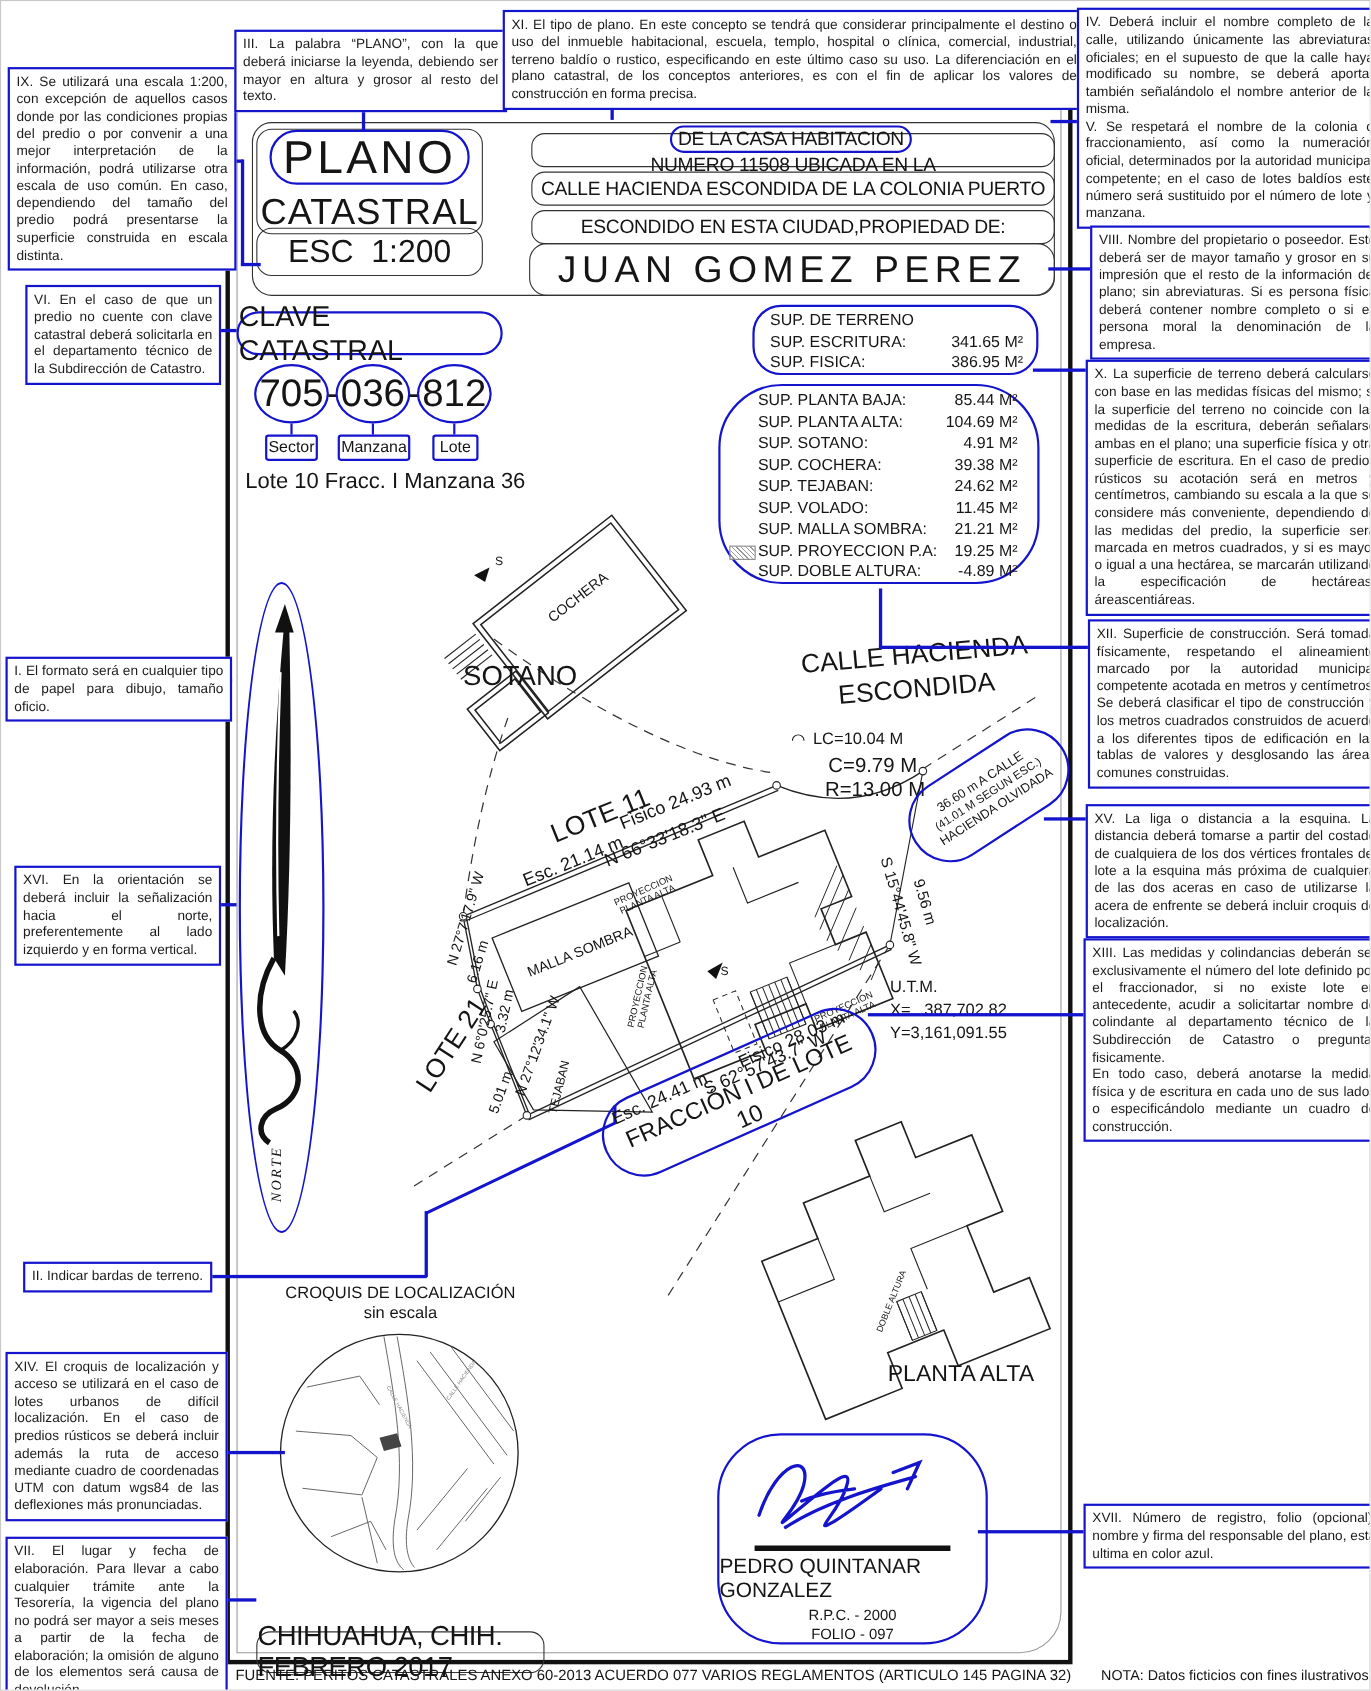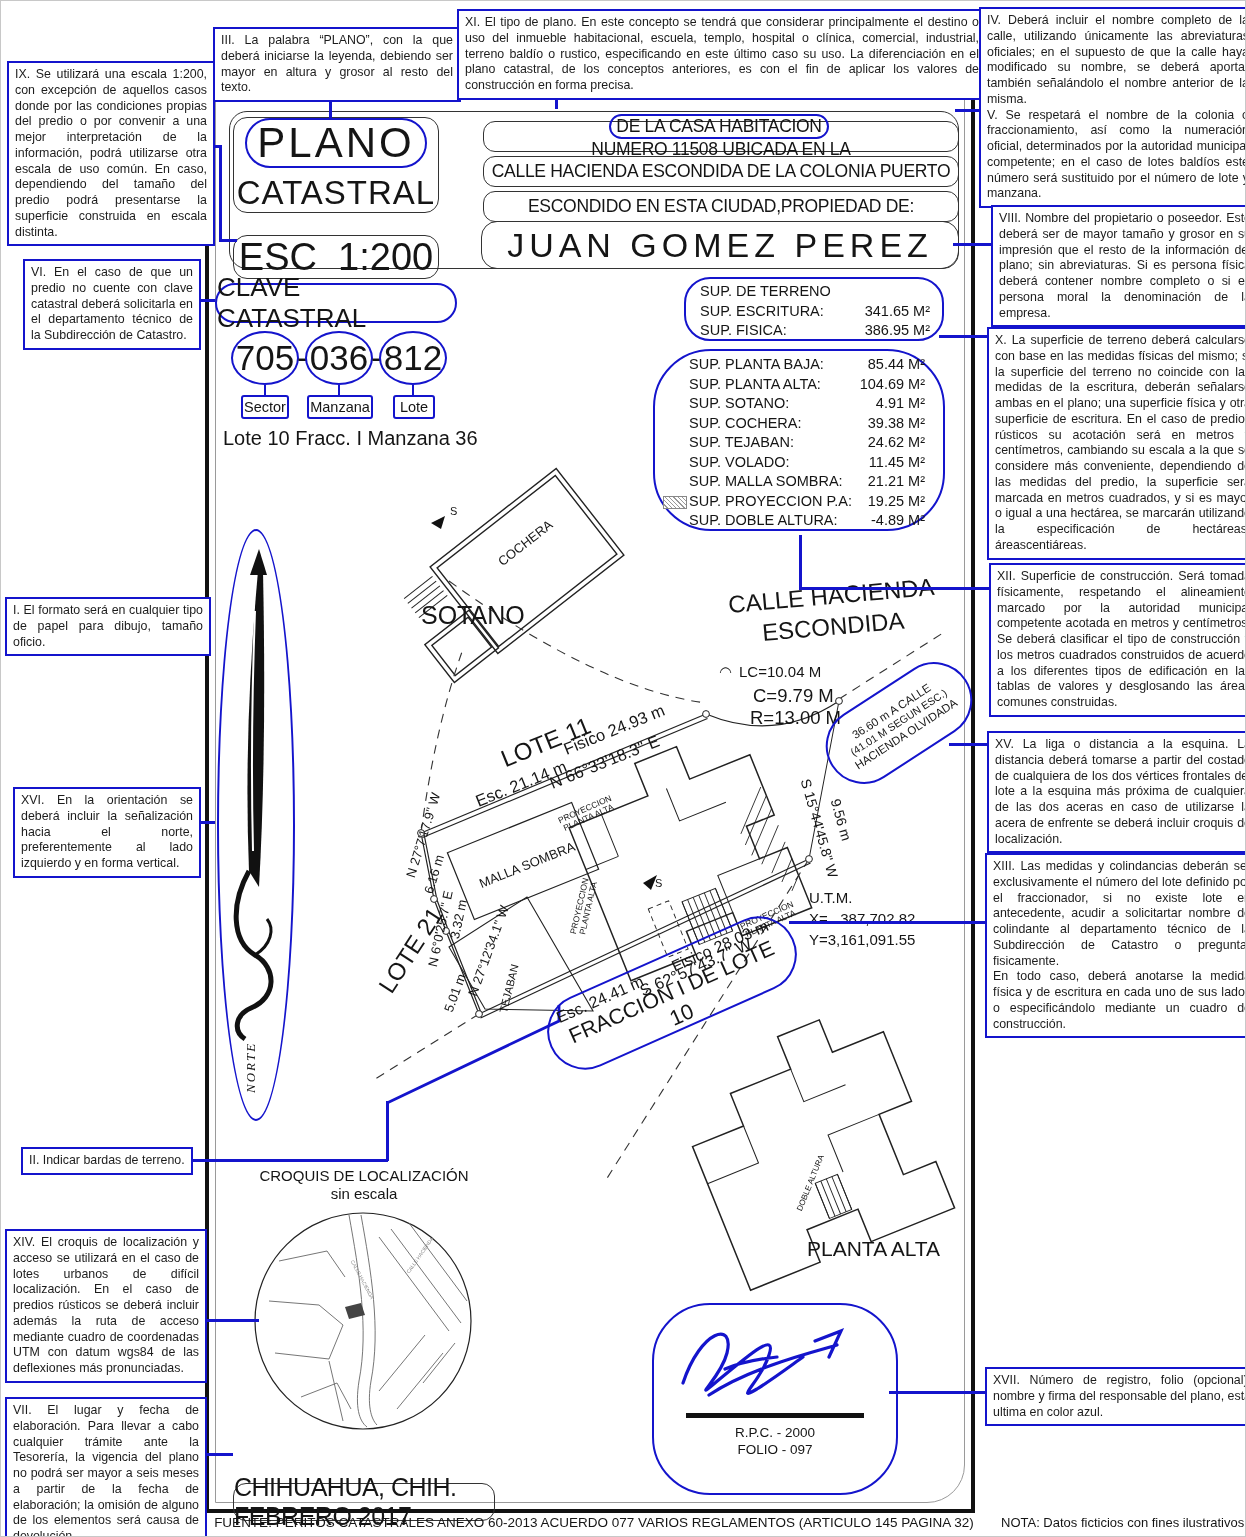--- a/index.html
+++ b/index.html
@@ -193,21 +193,21 @@
     <div class="box" style="left:24px;top:26px;width:206px;height:96px;border-radius:14px;flex-direction:column;justify-content:space-between;">
       <span class="bluebox" style="position:static;border-radius:28px;padding:0 10px;line-height:46px;font-size:42px;letter-spacing:3px;">PLANO</span>
       <span style="font-size:33px;letter-spacing:1px;">CATASTRAL</span>
     </div>
     <div class="box" style="left:274px;top:30px;width:476px;height:31px;border-radius:12px;font-size:17.5px;letter-spacing:-0.3px;">
       <span class="bluebox" style="position:static;border-radius:15px;padding:0 5px;margin-right:4px;">DE LA CASA HABITACION</span>
       <span>NUMERO 11508 UBICADA EN LA</span>
     </div>
     <div class="box" style="left:274px;top:65px;width:476px;height:31px;border-radius:12px;font-size:17.5px;letter-spacing:-0.3px;">CALLE HACIENDA ESCONDIDA DE LA COLONIA PUERTO</div>
     <div class="box" style="left:274px;top:100px;width:476px;height:31px;border-radius:12px;font-size:17.5px;letter-spacing:-0.3px;">ESCONDIDO EN ESTA CIUDAD,PROPIEDAD DE:</div>
-    <div class="box" style="left:24px;top:144px;width:206px;height:44px;border-radius:14px;font-size:38px;white-space:pre;">ESC  1:200</div>
+    <div class="box" style="left:24px;top:116px;width:206px;height:44px;border-radius:14px;font-size:29px;white-space:pre;">ESC  1:200</div>
     <div class="box" style="left:272px;top:130px;width:478px;height:48px;border-radius:16px;font-size:34px;letter-spacing:5px;font-weight:500;">JUAN GOMEZ PEREZ</div>
 
     <div class="bluebox" style="left:6px;top:192px;width:242px;height:40px;border-radius:20px;display:flex;align-items:center;justify-content:center;font-size:26px;">CLAVE CATASTRAL</div>
     <div class="bluebox" style="left:22px;top:240px;width:68px;height:54px;border-radius:50%;display:flex;align-items:center;justify-content:center;font-size:35px;">705</div>
     <span class="abs" style="left:88px;top:248px;font-size:32px;">-</span>
     <div class="bluebox" style="left:96px;top:240px;width:68px;height:54px;border-radius:50%;display:flex;align-items:center;justify-content:center;font-size:35px;">036</div>
     <span class="abs" style="left:162px;top:248px;font-size:32px;">-</span>
     <div class="bluebox" style="left:170px;top:240px;width:68px;height:54px;border-radius:50%;display:flex;align-items:center;justify-content:center;font-size:35px;">812</div>
     <div class="conn" style="left:55px;top:294px;width:2px;height:10px;"></div>
     <div class="conn" style="left:129px;top:294px;width:2px;height:10px;"></div>
@@ -344,20 +344,21 @@
     <span class="rl" style="left:146px;top:1168px;font-size:5px;color:#888;transform:rotate(62deg);">CALLE HACIENDA</span>
     <span class="rl" style="left:196px;top:1180px;font-size:5px;color:#888;transform:rotate(-55deg);">CALLE HACIENDA</span>
 
     <div class="box" style="left:24px;top:1392px;width:262px;height:38px;border-radius:13px;font-size:25px;letter-spacing:-0.5px;">CHIHUAHUA, CHIH. FEBRERO 2017</div>
 
     <div class="bluebox" style="left:443px;top:1212px;width:246px;height:192px;border-radius:58px;display:flex;flex-direction:column;align-items:center;">
       <svg width="220" height="100" viewBox="0 0 220 100" style="margin-top:6px;">
         <path d="M18,72 C36,18 70,10 62,42 C56,66 26,92 50,72 C86,42 112,20 104,44 C96,70 68,92 92,78 C108,68 124,56 138,46 M44,84 C86,56 152,40 172,34 M150,30 l26,-10 l-12,26 M60,58 c14,-6 34,-10 52,-12" stroke="#1414cc" stroke-width="3.2" fill="none" stroke-linecap="round"></path>
       </svg>
       <div style="width:178px;height:5px;background:#111;margin:2px 0 4px 0;"></div>
+      <div style="font-size:19px;">PEDRO QUINTANAR GONZALEZ</div>
       <div style="font-size:13.5px;margin-top:3px;">R.P.C. - 2000</div>
       <div style="font-size:13.5px;margin-top:2px;">FOLIO - 097</div>
     </div>
   </div>
 
   <div class="abs" style="position:absolute;left:208px;top:1514px;width:770px;text-align:center;font-size:13.5px;">FUENTE: PERITOS CATASTRALES ANEXO 60-2013 ACUERDO 077 VARIOS REGLAMENTOS (ARTICULO 145 PAGINA 32)</div>
   <div class="abs" style="position:absolute;left:1000px;top:1514px;font-size:13px;">NOTA: Datos ficticios con fines ilustrativos.</div>
 </div>
 
 </body></html>

